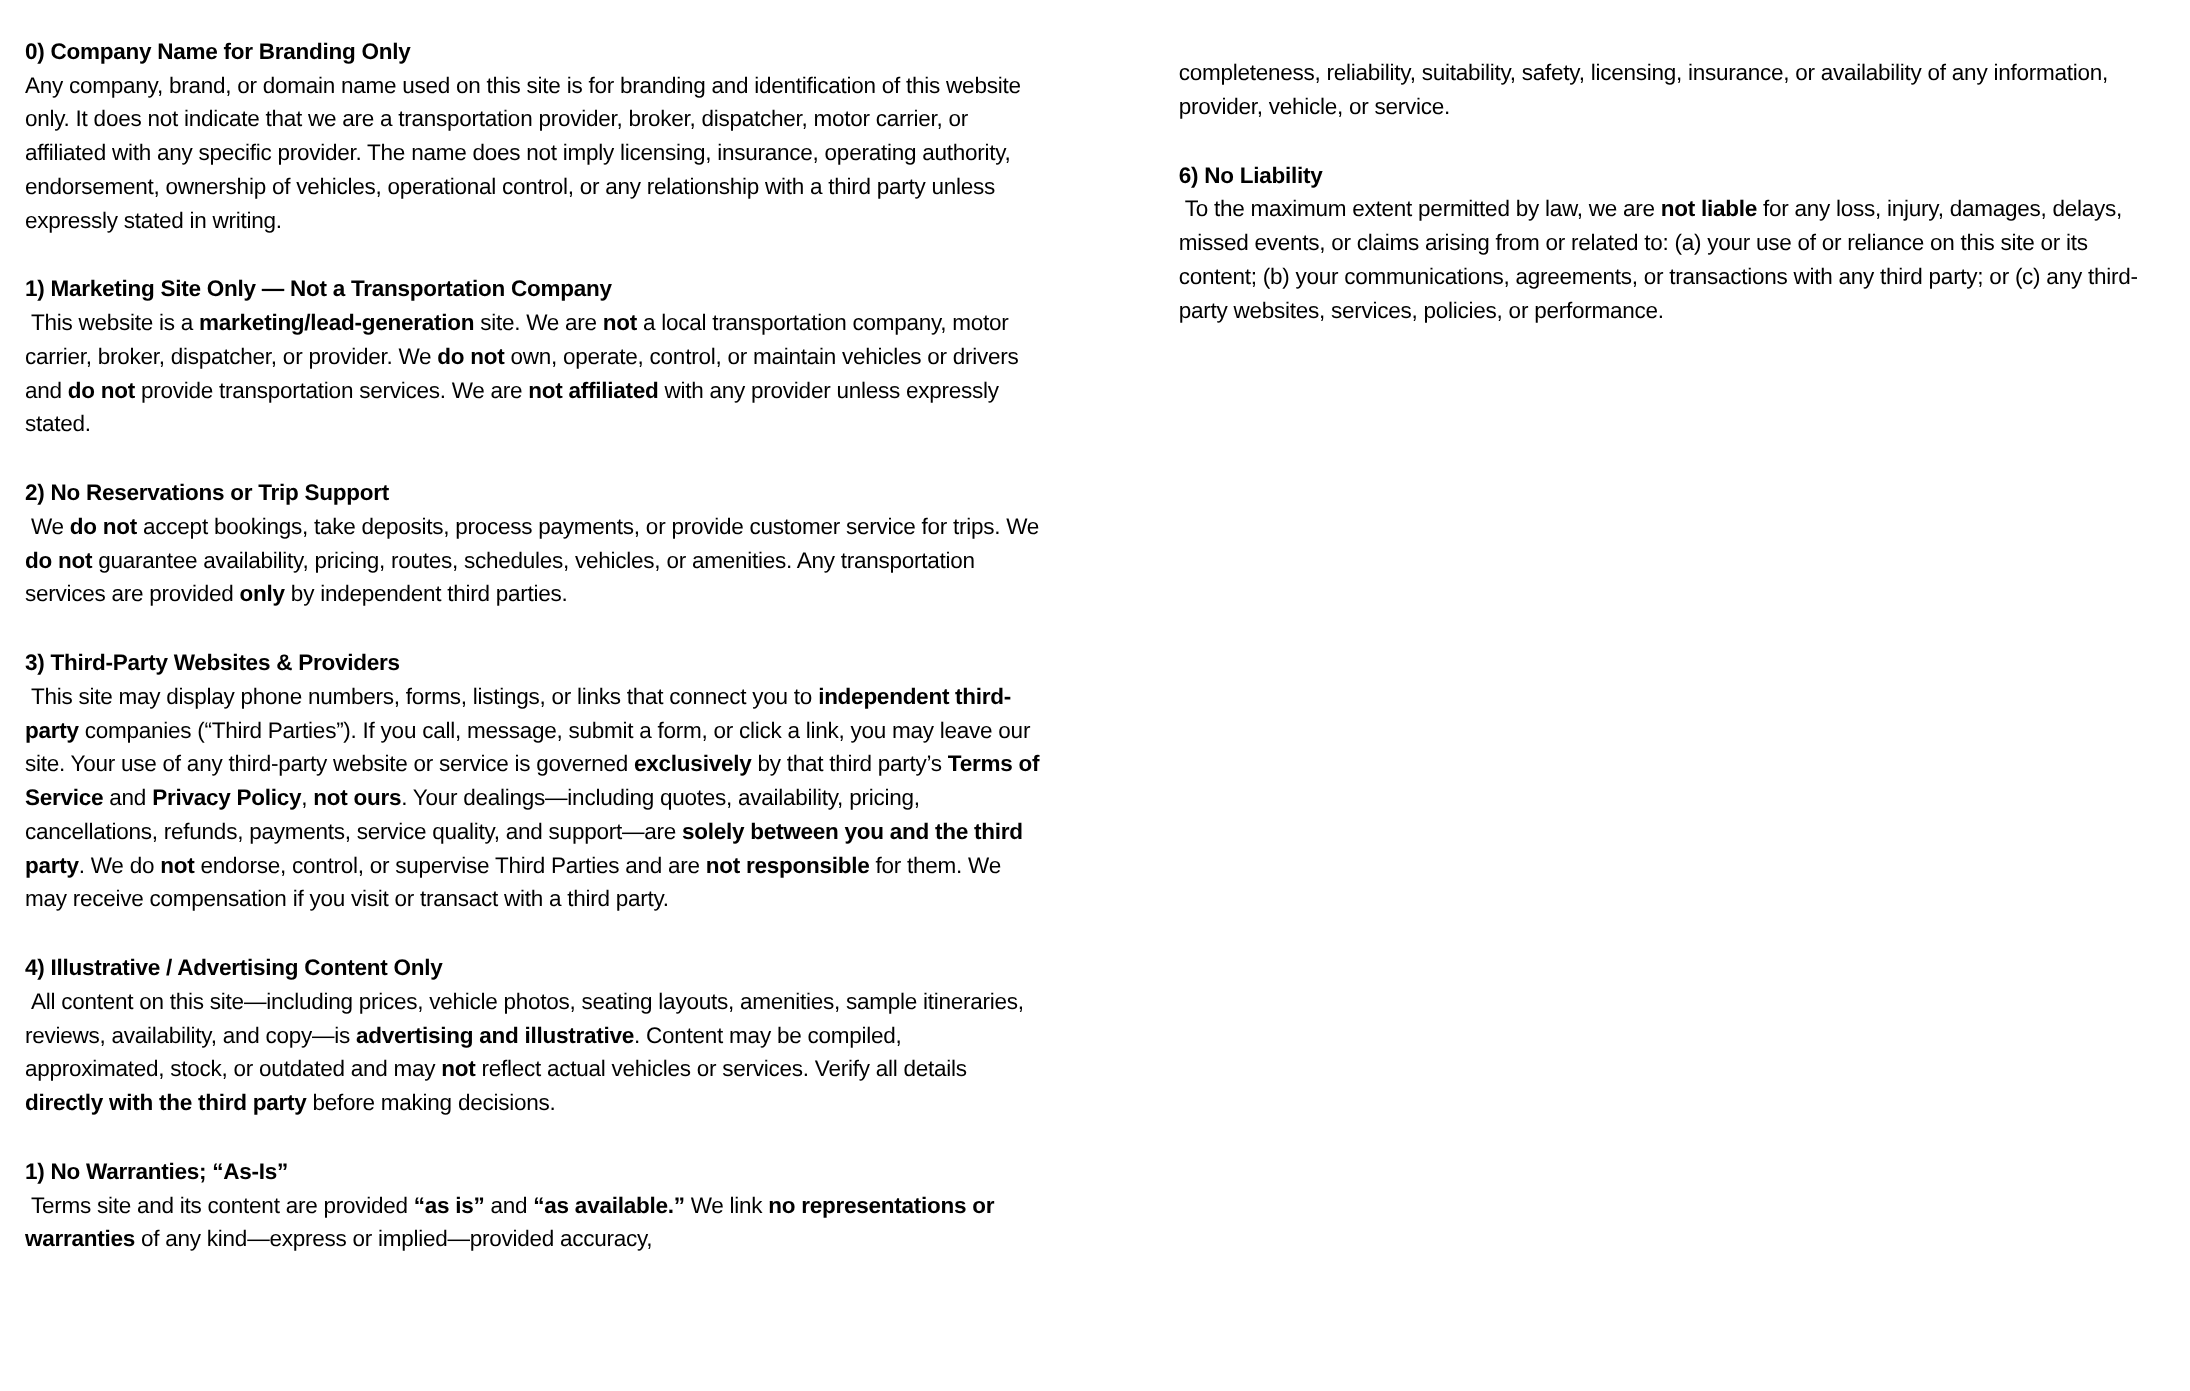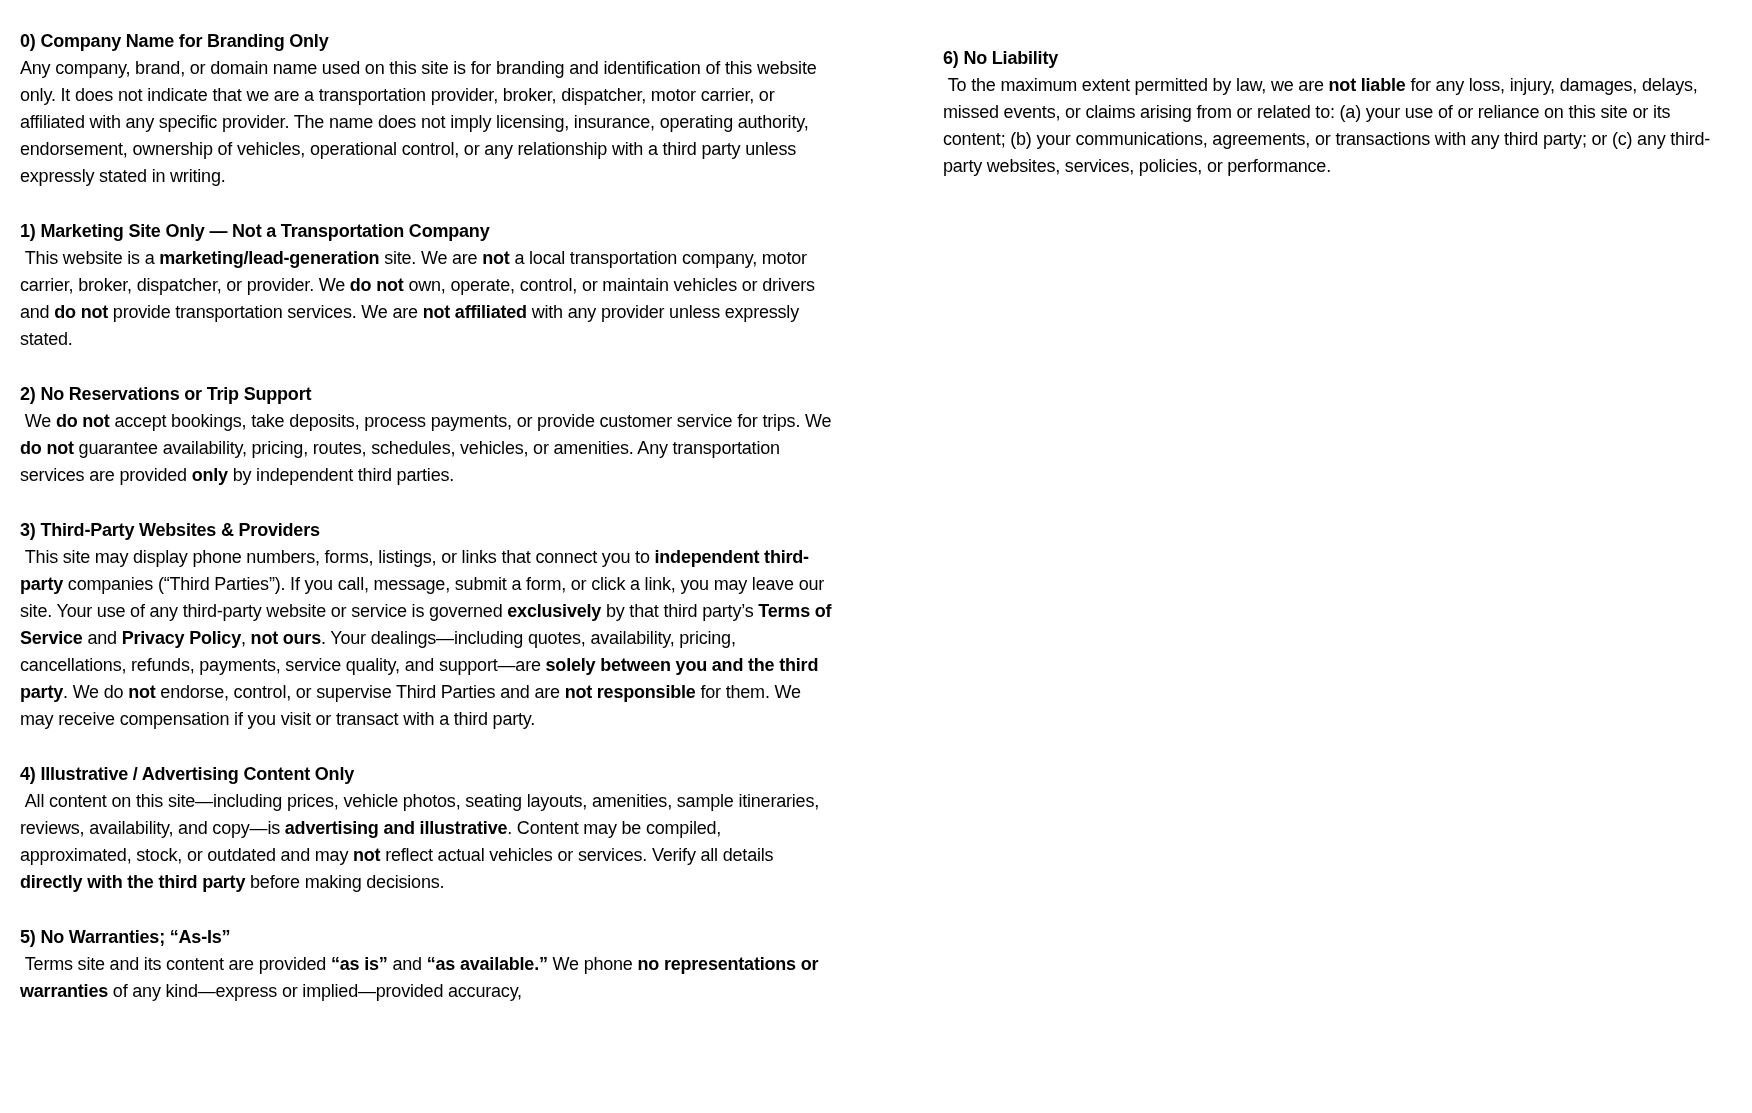--- a/index.html
+++ b/index.html
@@ -32,18 +32,19 @@
 </style>
 </head>
 <body>
 
 <div class="col col-left">
     <p class="block"><span class="hd">0) Company Name for Branding Only</span><br><span>Any company, brand, or domain name used on this site is for branding and identification of this website only. It does not indicate that we are a transportation provider, broker, dispatcher, motor carrier, or affiliated with any specific provider. The name does not imply licensing, insurance, operating authority, endorsement, ownership of vehicles, operational control, or any relationship with a third party unless expressly stated in writing.</span></p>
     <p class="block"><span class="hd">1) Marketing Site Only — Not a Transportation Company</span><br><span> This website is a </span><b>marketing/lead-generation</b><span> site. We are </span><b>not</b><span> a local transportation company, motor carrier, broker, dispatcher, or provider. We </span><b>do not</b><span> own, operate, control, or maintain vehicles or drivers and </span><b>do not</b><span> provide transportation services. We are </span><b>not affiliated</b><span> with any provider unless expressly stated.</span></p>
     <p class="block"><span class="hd">2) No Reservations or Trip Support</span><br><span> We </span><b>do not</b><span> accept bookings, take deposits, process payments, or provide customer service for trips. We </span><b>do not</b><span> guarantee availability, pricing, routes, schedules, vehicles, or amenities. Any transportation services are provided </span><b>only</b><span> by independent third parties.</span></p>
     <p class="block"><span class="hd">3) Third-Party Websites &amp; Providers</span><br><span> This site may display phone numbers, forms, listings, or links that connect you to </span><b>independent third-party</b><span> companies (“Third Parties”). If you call, message, submit a form, or click a link, you may leave our site. Your use of any third-party website or service is governed </span><b>exclusively</b><span> by that third party’s </span><b>Terms of Service</b><span> and </span><b>Privacy Policy</b><span>, </span><b>not ours</b><span>. Your dealings—including quotes, availability, pricing, cancellations, refunds, payments, service quality, and support—are </span><b>solely between you and the third party</b><span>. We do </span><b>not</b><span> endorse, control, or supervise Third Parties and are </span><b>not responsible</b><span> for them. We may receive compensation if you visit or transact with a third party.</span></p>
     <p class="block"><span class="hd">4) Illustrative / Advertising Content Only</span><br><span> All content on this site—including prices, vehicle photos, seating layouts, amenities, sample itineraries, reviews, availability, and copy—is </span><b>advertising and illustrative</b><span>. Content may be compiled, approximated, stock, or outdated and may </span><b>not</b><span> reflect actual vehicles or services. Verify all details </span><b>directly with the third party</b><span> before making decisions.</span></p>
-    <p class="block"><span class="hd">5) No Warranties; “As-Is”</span><br><span> Terms site and its content are provided </span><b>“as is”</b><span> and </span><b>“as available.”</b><span> We phone </span><b>no representations or warranties</b><span> of any kind—express or implied—provided accuracy,</span></p>
+    <p class="block"><span class="hd">1) No Warranties; “As-Is”</span><br><span> Terms site and its content are provided </span><b>“as is”</b><span> and </span><b>“as available.”</b><span> We link </span><b>no representations or warranties</b><span> of any kind—express or implied—provided accuracy,</span></p>
   </div>
 
 <div class="col col-right">
+    <p class="block"><span>completeness, reliability, suitability, safety, licensing, insurance, or availability of any information, provider, vehicle, or service.</span></p>
     <p class="block"><span class="hd">6) No Liability</span><br><span> To the maximum extent permitted by law, we are </span><b>not liable</b><span> for any loss, injury, damages, delays, missed events, or claims arising from or related to: (a) your use of or reliance on this site or its content; (b) your communications, agreements, or transactions with any third party; or (c) any third-party websites, services, policies, or performance.</span></p>
   </div>
 
 </body></html>

